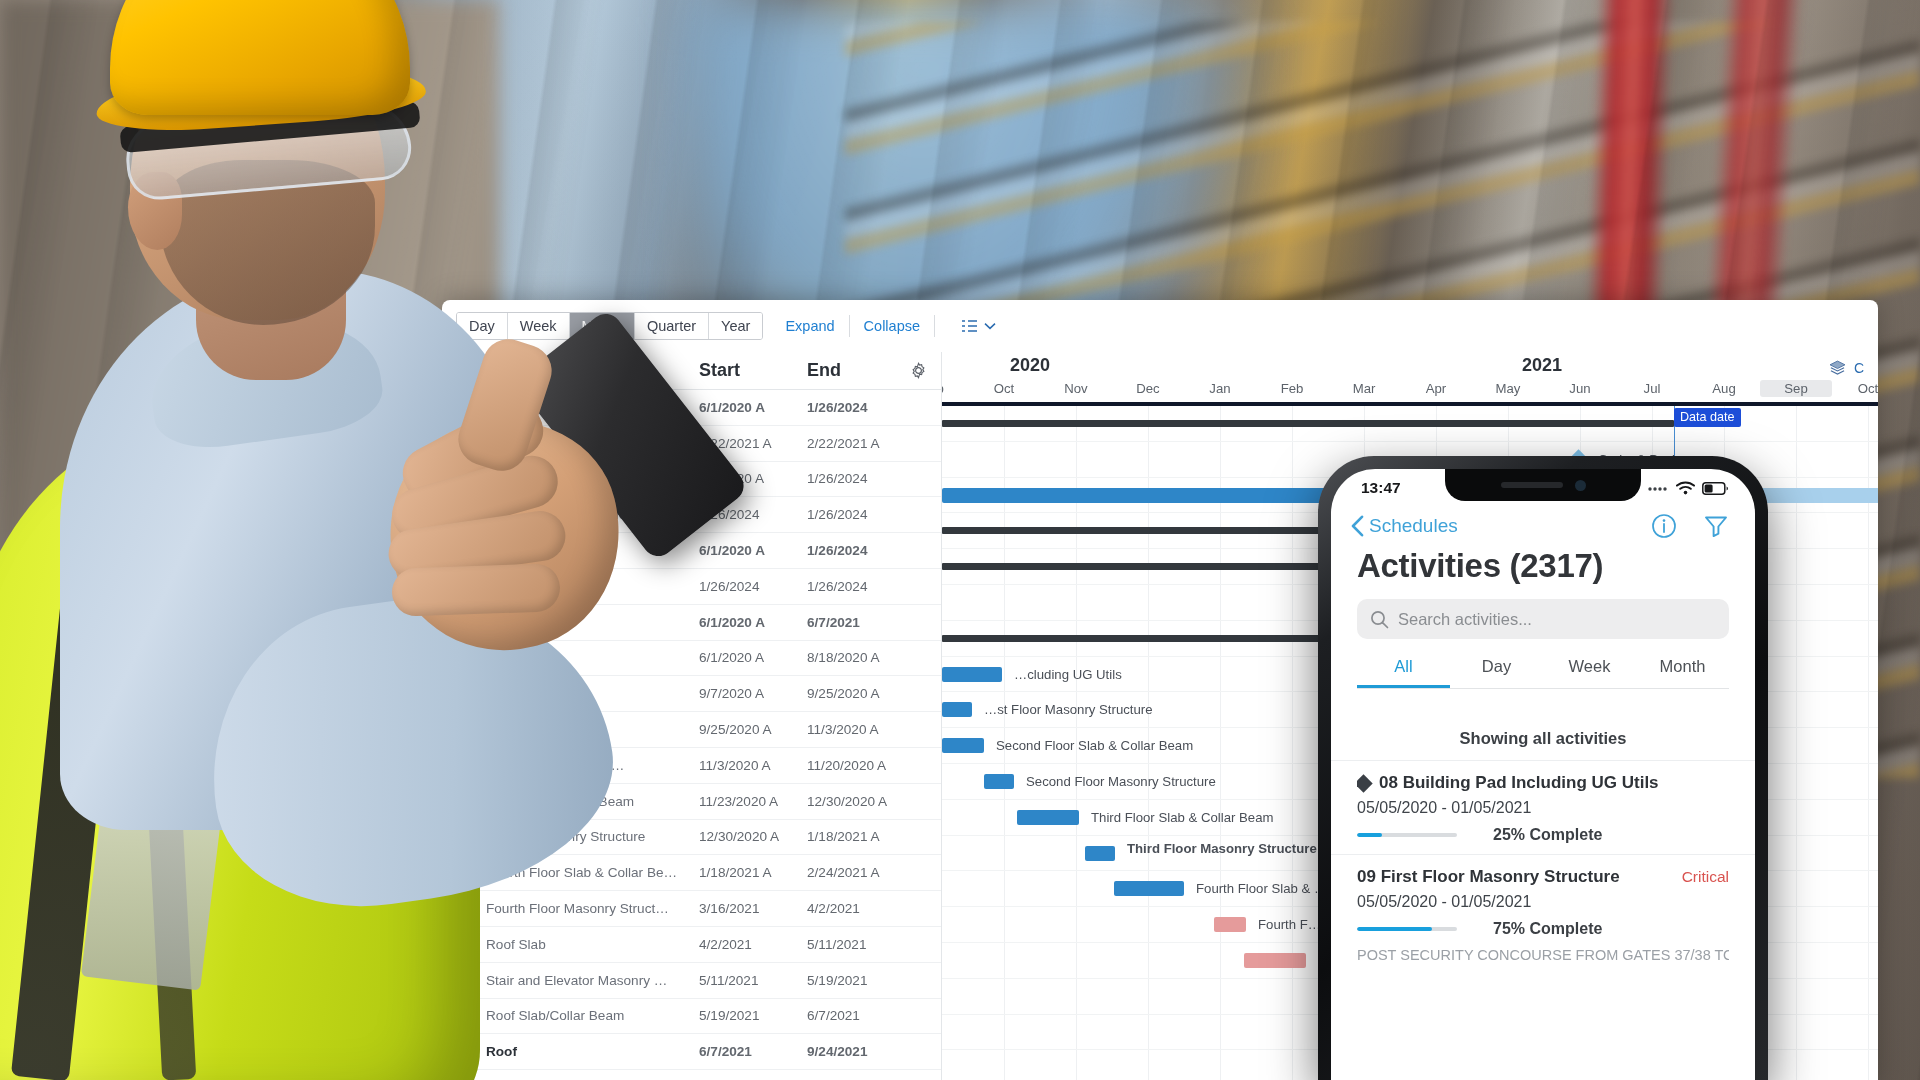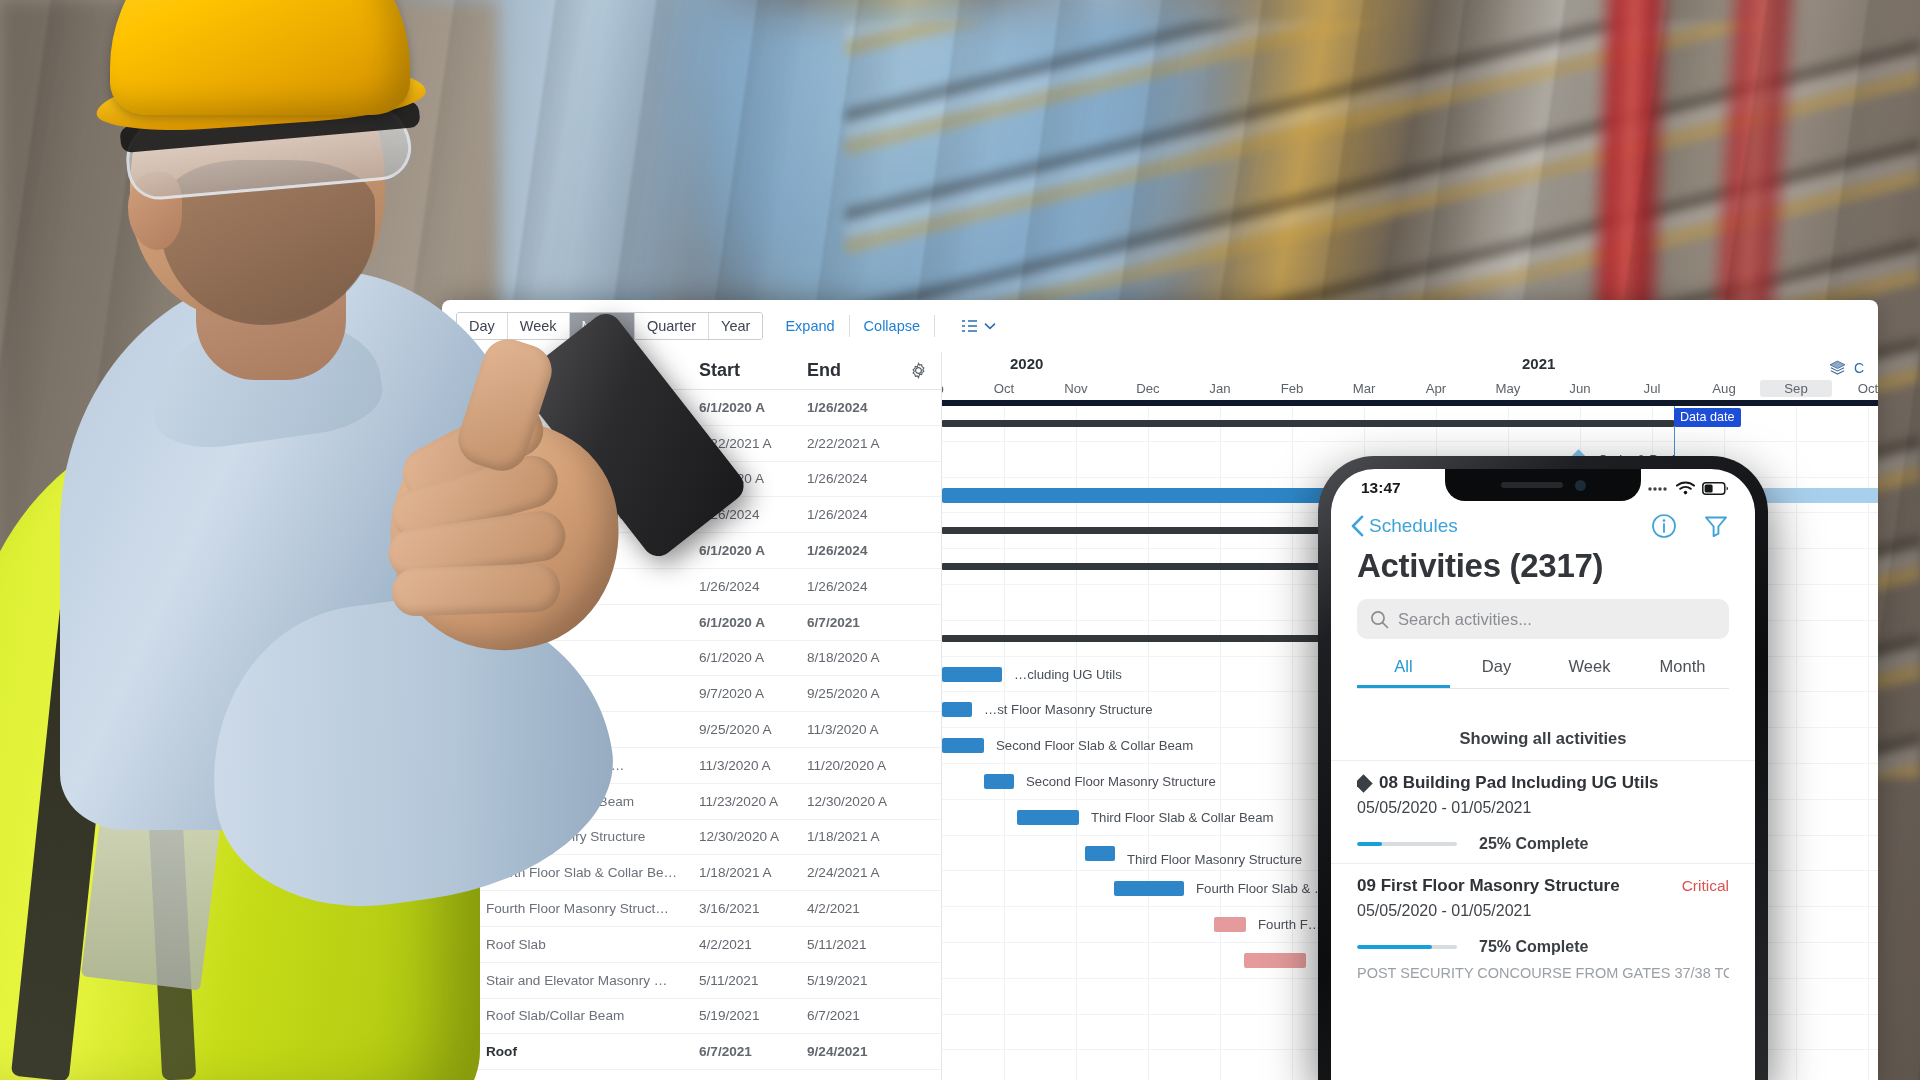--- a/index.html
+++ b/index.html
@@ -211,22 +211,22 @@
   .gt-row .dt { width: 108px; color: #63686f; }
   .gt-row .dt2 { width: 124px; color: #63686f; }
   .ind1 { padding-left: 20px; }
   .ind2 { padding-left: 30px; }
   .chev { font-size: 11px; color: #51565e; }
   .dia { width: 11px; height: 11px; background: #4a4f57; transform: rotate(45deg); flex: 0 0 11px; }
 
   
   .g-time { flex: 1; position: relative; background: #fff; min-width: 0; overflow: hidden; }
   .tl-years { height: 26px; position: relative; }
-  .tl-year { position: absolute; top: 3px; font-size: 15px; font-weight: bold; color: #2c3138; }
-  .tl-months { height: 28px; position: relative; border-bottom: 6px solid #0f172a; }
+  .tl-year { position: absolute; top: 3px; font-size: 18px; font-weight: bold; color: #2c3138; }
+  .tl-months { height: 28px; position: relative; border-bottom: 4px solid #0f172a; }
   .tl-m {
     position: absolute; top: 3px; width: 72px; text-align: center;
     font-size: 13.2px; color: #5d636b;
   }
   .tl-m.cur { background: #e8e9eb; border-radius: 3px; padding: 1px 0; top: 2px; }
   .tl-grid { position: absolute; left: 0; top: 54px; right: 0; bottom: 0; }
   .tl-gl { position: absolute; top: 0; bottom: 0; width: 1px; background: #eef0f2; }
   .rows { position: absolute; left: 0; right: 0; top: 54px; bottom: 0; }
   .rowline { position: absolute; left: 0; right: 0; height: 1px; background: #f1f3f4; }
 
@@ -307,21 +307,21 @@
   }
   .p-item { padding: 12px 26px 10px; border-top: 1px solid #eceef0; }
   .p-item-head { display: flex; align-items: center; justify-content: space-between; gap: 10px; }
   .p-item-title {
     display: flex; align-items: center; gap: 9px; font-size: 17px;
     font-weight: bold; color: #2f3338; white-space: nowrap; overflow: hidden;
   }
   .p-dia { width: 13px; height: 13px; background: #3a3f45; transform: rotate(45deg); flex: 0 0 13px; }
   .p-critical { color: #d9534f; font-size: 15.5px; white-space: nowrap; }
   .p-dates { font-size: 16px; color: #3f444a; padding: 6px 0 9px; }
-  .p-prog-row { display: flex; align-items: center; gap: 22px; margin-top: 9px; }
+  .p-prog-row { display: flex; align-items: center; gap: 36px; }
   .p-prog { width: 100px; height: 4px; background: #d9dcdf; border-radius: 3px; overflow: hidden; }
   .p-prog-fill { height: 100%; background: #18a0dd; border-radius: 3px; }
   .p-prog-lbl { font-size: 16px; font-weight: bold; color: #3b3f44; }
   .p-path { font-size: 14.5px; color: #9ba0a6; padding-top: 9px; white-space: nowrap; overflow: hidden; }
 
   svg { display: block; }
 </style>
 </head>
 <body>
 
@@ -602,21 +602,21 @@
             <div class="bar-lbl" style="left: 72px; top: 260.6px;">…cluding UG Utils</div>
             <div class="bar blue" style="left: 0px; top: 296.4px; width: 30px;"></div>
             <div class="bar-lbl" style="left: 42px; top: 296.4px;">…st Floor Masonry Structure</div>
             <div class="bar blue" style="left: 0px; top: 332.2px; width: 42px;"></div>
             <div class="bar-lbl" style="left: 54px; top: 332.2px;">Second Floor Slab &amp; Collar Beam</div>
             <div class="bar blue" style="left: 42px; top: 368px; width: 30px;"></div>
             <div class="bar-lbl" style="left: 84px; top: 368px;">Second Floor Masonry Structure</div>
             <div class="bar blue" style="left: 75px; top: 403.8px; width: 62px;"></div>
             <div class="bar-lbl" style="left: 149px; top: 403.8px;">Third Floor Slab &amp; Collar Beam</div>
             <div class="bar blue" style="left: 143px; top: 439.6px; width: 30px;"></div>
-            <div class="bar-lbl" style="left: 185px; top: 446px;">Third Floor Masonry Structure</div>
+            <div class="bar-lbl" style="left: 185px; top: 435px; font-weight: bold;">Third Floor Masonry Structure</div>
             <div class="bar blue" style="left: 172px; top: 475.4px; width: 70px;"></div>
             <div class="bar-lbl" style="left: 254px; top: 475.4px;">Fourth Floor Slab &amp; …</div>
             <div class="bar red" style="left: 272px; top: 511.2px; width: 32px;"></div>
             <div class="bar-lbl" style="left: 316px; top: 511.2px;">Fourth F…</div>
             <div class="bar red" style="left: 302px; top: 547px; width: 62px;"></div>
           </div>
       <div class="marker-line data" style="left: 732px; top: 54px;"></div>
           <div class="marker-tag data" style="left: 732px; top: 56px;">Data date</div>
         </div>
 

